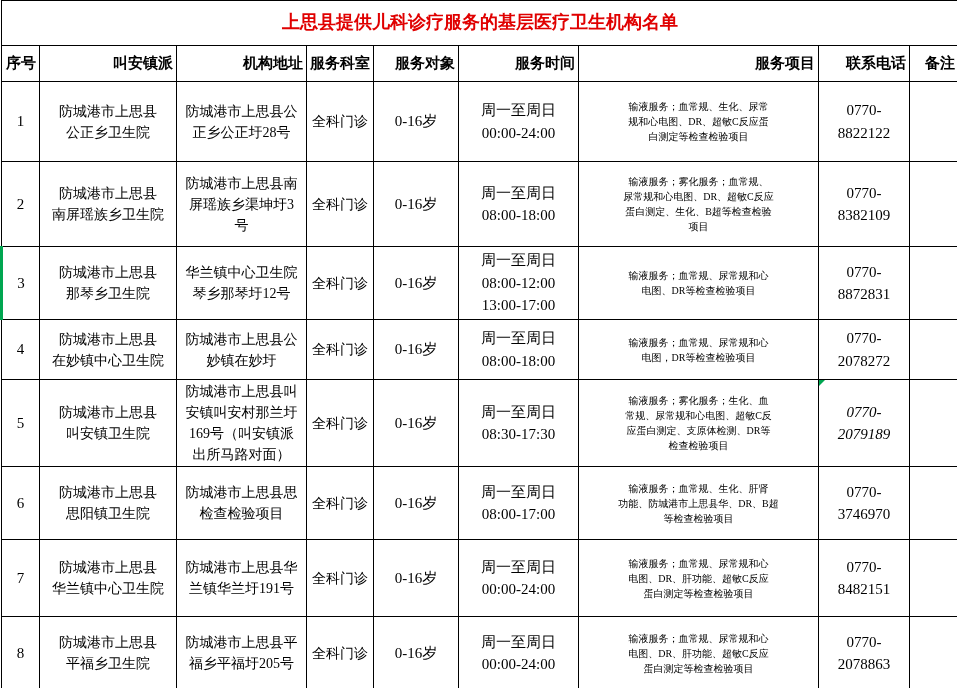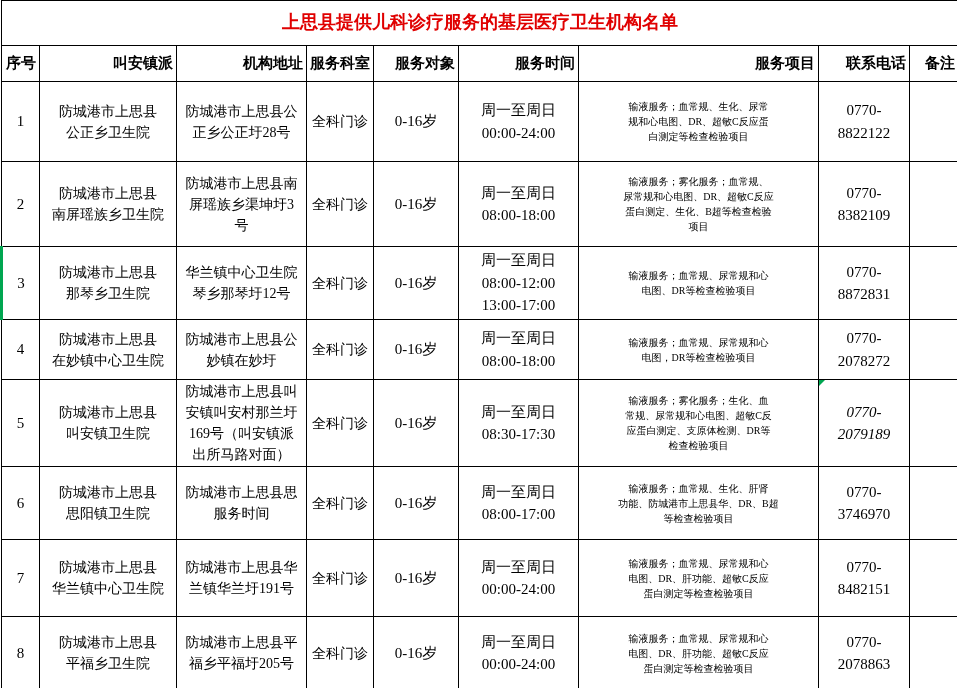--- a/index.html
+++ b/index.html
@@ -155,21 +155,21 @@
 检查检验项目</td>
     <td class="num marker"><i class="tri" style="border-top-color: rgb(0, 166, 80);"></i><span>0770-2079189</span></td>
     <td></td>
   </tr>
 
   <tr style="height:73px">
     <td class="num">6</td>
     <td>防城港市上思县
 思阳镇卫生院</td>
     <td>防城港市上思县思
-服务时间</td>
+检查检验项目</td>
     <td>全科门诊</td>
     <td class="num">0-16岁</td>
     <td class="num">周一至周日
 08:00-17:00</td>
     <td class="svc">输液服务；血常规、生化、肝肾
 功能、防城港市上思县华、DR、B超
 等检查检验项目</td>
     <td class="num">0770-3746970</td>
     <td></td>
   </tr>

